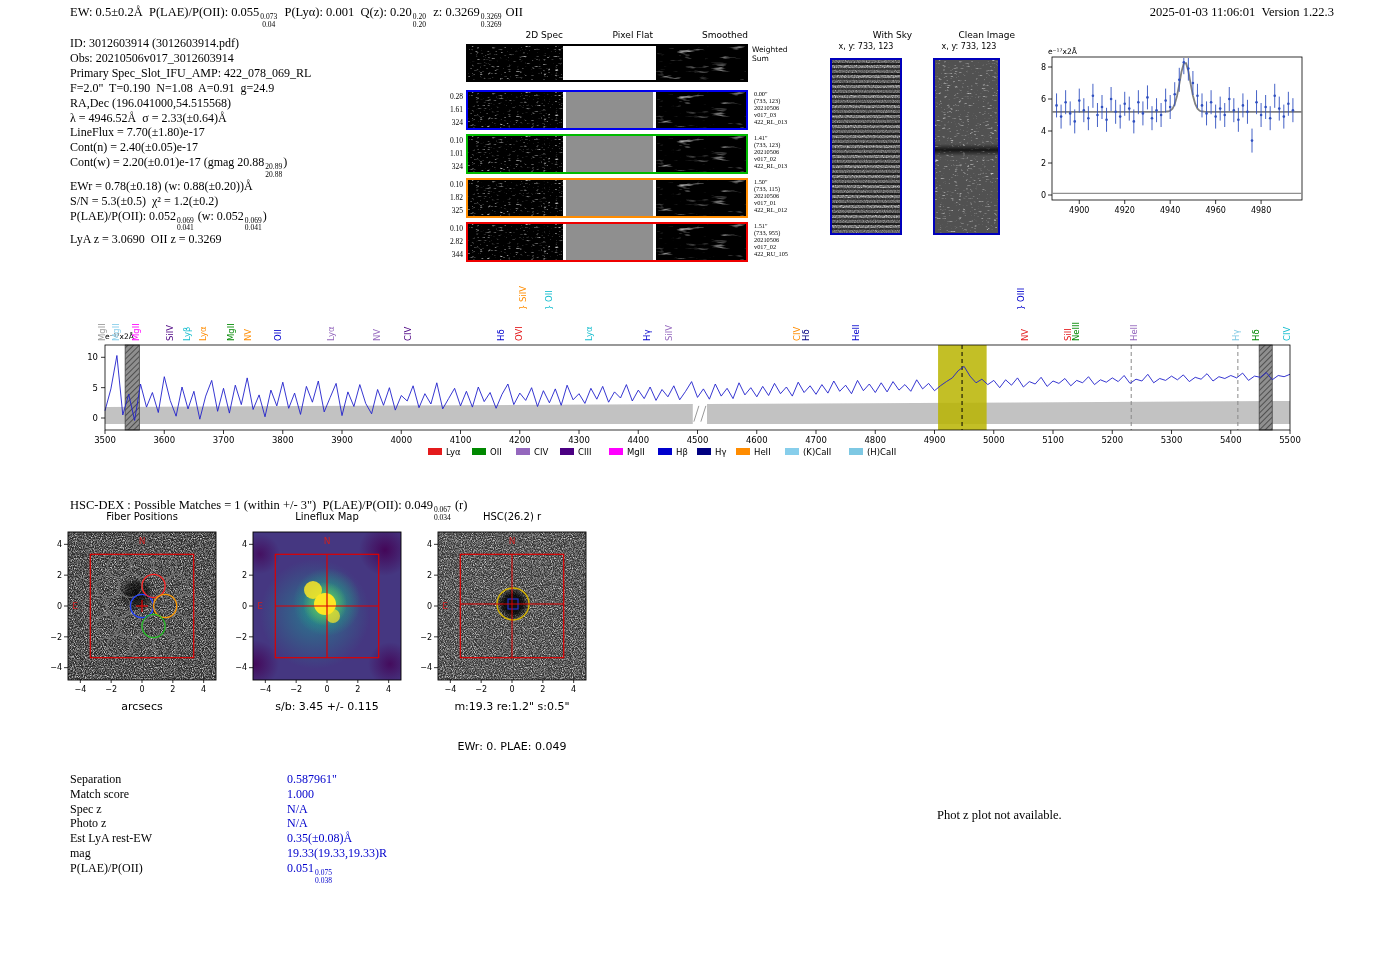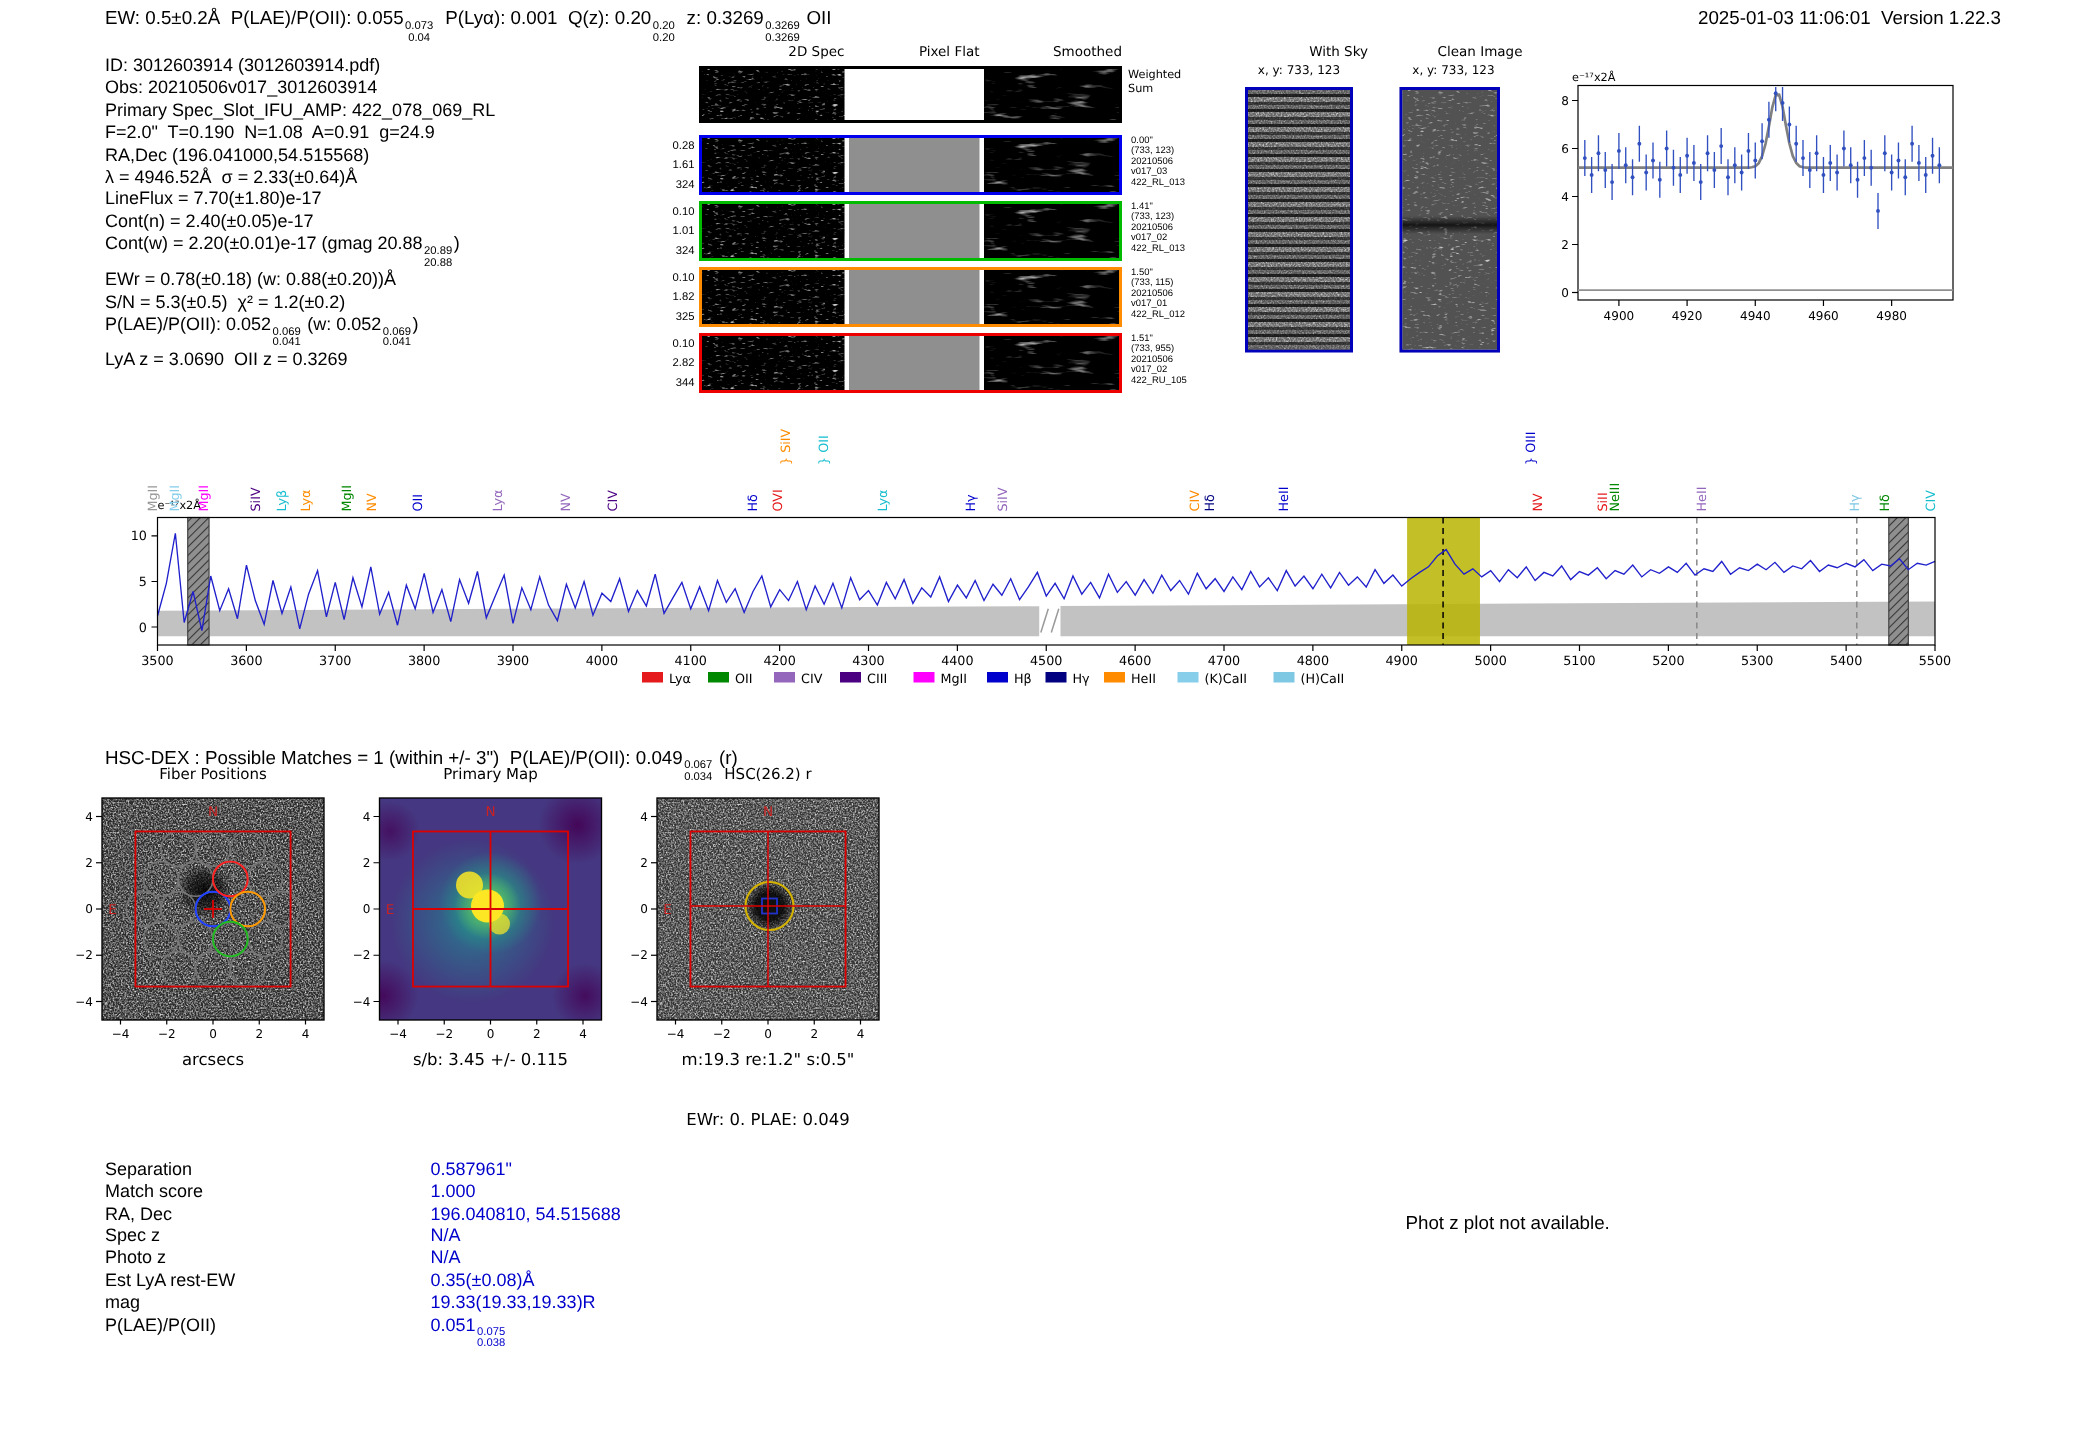--- a/index.html
+++ b/index.html
@@ -1,20 +1,20 @@
 <!DOCTYPE html>
 <html><head>
 <meta charset="utf-8">
 <style>
   *{box-sizing:border-box}
   html,body{margin:0;padding:0}
   body{width:1400px;height:953px;position:relative;background:#fff;color:#000;
        font-family:"DejaVu Sans",sans-serif;overflow:hidden}
   .abs{position:absolute}
-  .mono{font-family:Liberation Sans, sans-serif}
+  .mono{font-family:Liberation Serif, serif}
   .segline{white-space:pre-wrap}
   #topline{font-size:12.5px;line-height:15px}
   #timestamp{font-size:12.5px}
   #infoblock{font-size:12px;line-height:14.9px}
   #hscline{font-size:12.5px;line-height:15px}
   .frac{display:inline-flex;flex-direction:column;font-size:7.5px;line-height:7.8px;
         vertical-align:-3px;margin:0 1px;text-align:center}
   .coltitle{font-size:9px;text-align:right}
   .sub{font-size:8px;text-align:center}
   .cut-title{font-size:10px;text-align:center}
@@ -467,21 +467,21 @@
       <text x="674" y="187" font-size="8.5" fill="#000" text-anchor="start" font-family="&quot;DejaVu Sans&quot;,sans-serif">HeII</text>
       <rect x="705" y="180" width="14" height="7" fill="#87ceeb"></rect>
       <text x="723" y="187" font-size="8.5" fill="#000" text-anchor="start" font-family="&quot;DejaVu Sans&quot;,sans-serif">(K)CaII</text>
       <rect x="769" y="180" width="14" height="7" fill="#7ec8e3"></rect>
       <text x="787" y="187" font-size="8.5" fill="#000" text-anchor="start" font-family="&quot;DejaVu Sans&quot;,sans-serif">(H)CaII</text>
     </svg>
 
   <div class="abs mono segline" id="hscline" style="left:70px;top:498px"><span>HSC-DEX : Possible Matches = 1 (within +/- 3")  P(LAE)/P(OII): 0.049</span><span class="frac"><span>0.067</span><span>0.034</span></span><span> (r)</span></div>
 
   <div class="abs cut-title" style="left:42px;top:511px;width:200px">Fiber Positions</div>
-  <div class="abs cut-title" style="left:227px;top:511px;width:200px">Primary Map</div>
+  <div class="abs cut-title" style="left:227px;top:511px;width:200px">Lineflux Map</div>
   <div class="abs cut-title" style="left:412px;top:511px;width:200px">HSC(26.2) r</div>
 
   <svg id="fibsvg" class="abs" style="left:30px;top:524px" width="200" height="180">
       <defs>
         <clipPath id="fibclip">
           <rect x="38" y="8" width="148" height="148"></rect>
         </clipPath>
         <radialGradient id="fibblob">
           <stop offset="0" stop-color="#000" stop-opacity="0.9"></stop>
           <stop offset="0.6" stop-color="#000" stop-opacity="0.55"></stop>
@@ -665,21 +665,20 @@
     </svg>
 
   <div class="abs cut-cap" style="left:42px;top:700px;width:200px">arcsecs</div>
   <div class="abs cut-cap" style="left:227px;top:700px;width:200px">s/b: 3.45 +/- 0.115</div>
   <div class="abs cut-cap" style="left:412px;top:700px;width:200px">m:19.3 re:1.2" s:0.5"</div>
   <div class="abs cut-cap" style="left:412px;top:740px;width:200px">EWr: 0. PLAE: 0.049</div>
 
   <div class="abs mono" id="matchtable" style="left:70px;top:772px">
       <div class="mrow"><span class="mlabel">Separation</span><span class="mvalue">0.587961"</span></div>
       <div class="mrow"><span class="mlabel">Match score</span><span class="mvalue">1.000</span></div>
-      <div class="mrow"><span class="mlabel">RA, Dec</span><span class="mvalue">196.040810, 54.515688</span></div>
       <div class="mrow"><span class="mlabel">Spec z</span><span class="mvalue">N/A</span></div>
       <div class="mrow"><span class="mlabel">Photo z</span><span class="mvalue">N/A</span></div>
       <div class="mrow"><span class="mlabel">Est LyA rest-EW</span><span class="mvalue">0.35(±0.08)Å</span></div>
       <div class="mrow"><span class="mlabel">mag</span><span class="mvalue">19.33(19.33,19.33)R</span></div>
       <div class="mrow"><span class="mlabel">P(LAE)/P(OII)</span><span class="mvalue">0.051</span><span class="frac mvalue"><span>0.075</span><span>0.038</span></span></div>
     </div>
 
   <div class="abs mono" id="photz" style="left:937px;top:808px">Phot z plot not available.</div>
 
 </div>

